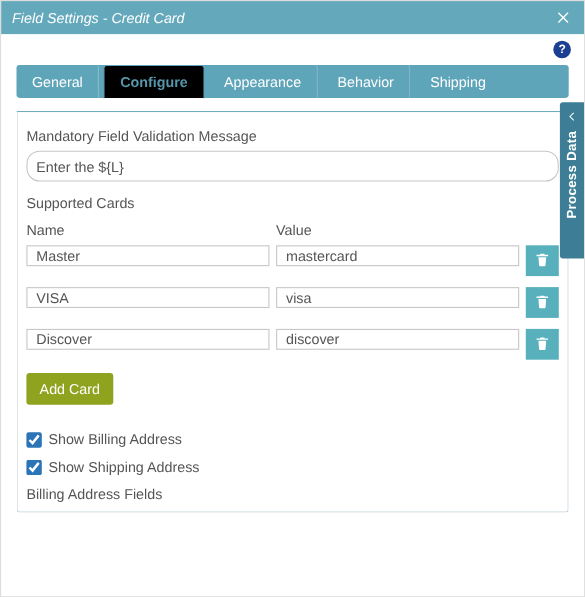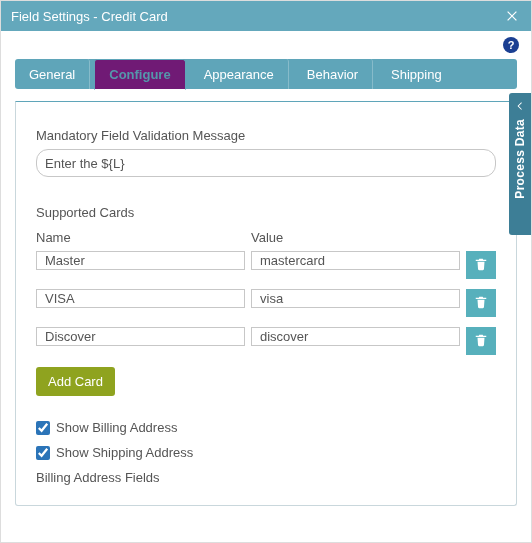--- a/index.html
+++ b/index.html
@@ -9,21 +9,21 @@
   .dialog {
     width: 532px; height: 543px; background: #fff;
     border: 1px solid #ddd; position: relative; overflow: hidden;
   }
 
   .titlebar {
     background: #64a8bc; color: #fff;
     height: 30px; display: flex; align-items: center; padding: 0 10px;
     font-size: 13px;
   }
-  .titlebar .title { flex: 1; }
+  .titlebar .title { flex: 1; font-style: italic; }
   .titlebar .close {
     width: 18px; height: 18px; display: flex; align-items: center; justify-content: center;
     cursor: pointer; font-size: 16px; line-height: 1;
   }
 
   .help-row { display: flex; justify-content: flex-end; padding: 6px 12px 0 12px; }
   .help-icon {
     width: 16px; height: 16px; border-radius: 50%; background: #1b3f92;
     color: #fff; font-weight: bold; font-size: 11px; display: flex; align-items: center; justify-content: center;
     cursor: pointer;
@@ -35,26 +35,26 @@
     display: flex; gap: 4px; background: #5fa5b9; border-radius: 3px; padding: 0;
     height: 30px; align-items: stretch; margin-bottom: 12px;
   }
   .tab {
     color: #fff; display: flex; align-items: center; padding: 0 14px; font-size: 13px;
     cursor: pointer; border-top-left-radius: 3px; border-top-right-radius: 3px;
     border-right: 1px solid rgba(255,255,255,0.25);
   }
   .tab:last-child { border-right: none; }
   .tab.active {
-    background: #701a75; color: #5597ab; border: 1px solid #5fa5b9; border-bottom: 1px solid #fff;
+    background: #000000; color: #5597ab; border: 1px solid #5fa5b9; border-bottom: 1px solid #fff;
     margin-bottom: -1px; font-weight: bold;
   }
   .tab-panel {
     border: 1px solid #c9d7dc; border-top: 1px solid #5fa5b9;
-    padding: 20px; border-radius: 0 0 3px 3px;
+    padding: 8px; border-radius: 0 0 3px 3px;
   }
 
   .label { font-size: 13px; color: #555; margin: 6px 0; }
 
   input.text {
     width: 100%; border: 1px solid #c7c7c7; padding: 5px 8px; font-size: 13px; color: #555;
     height: 28px;
   }
   .wide { width: 100%; border-radius: 12px; }
 
@@ -132,21 +132,21 @@
       <div class="tab">Appearance</div>
       <div class="tab">Behavior</div>
       <div class="tab">Shipping</div>
     </div>
 
     <div class="tab-panel">
 
       <div class="label">Mandatory Field Validation Message</div>
       <input type="text" class="text wide" value="Enter the ${L}" style="">
 
-      <div class="label" style="margin-top:28px;">Supported Cards</div>
+      <div class="label" style="margin-top:12px;">Supported Cards</div>
 
       <div class="cols-header">
         <div class="col-name">Name</div>
         <div class="col-value">Value</div>
         <div class="col-del"></div>
       </div>
 
       <div id="cards-container">
           <div class="card-row">
             <div class="col-name"><input type="text" class="text" value="Master" style=""></div>

